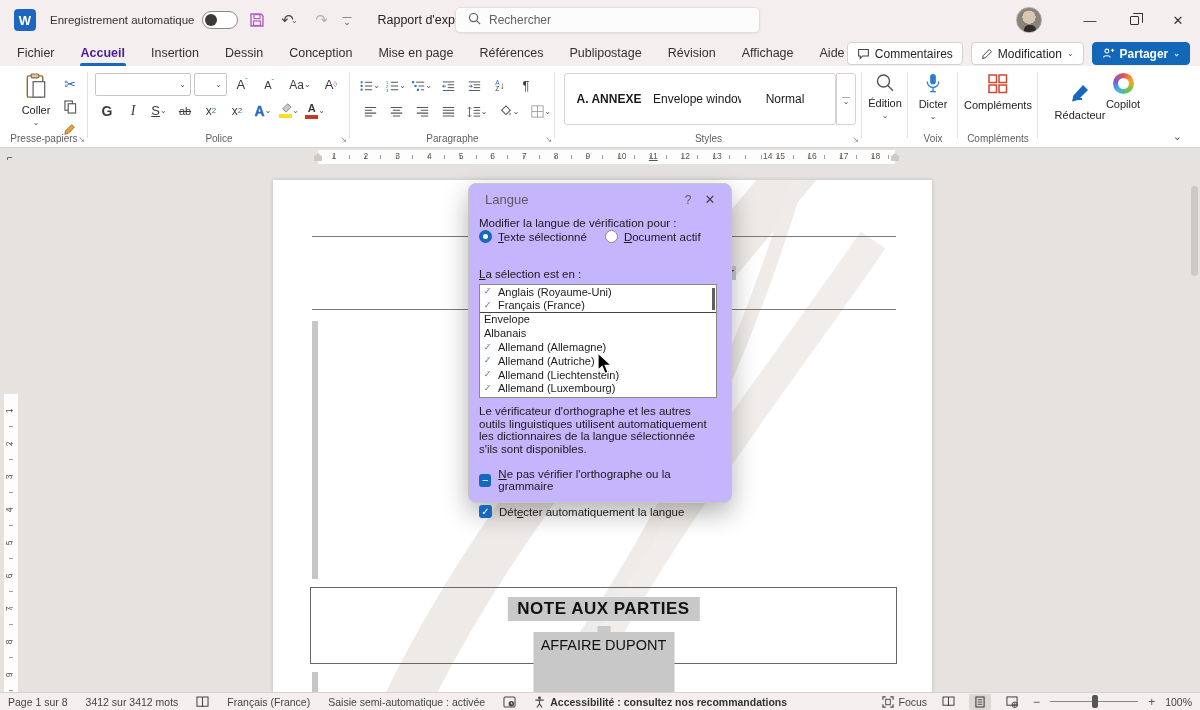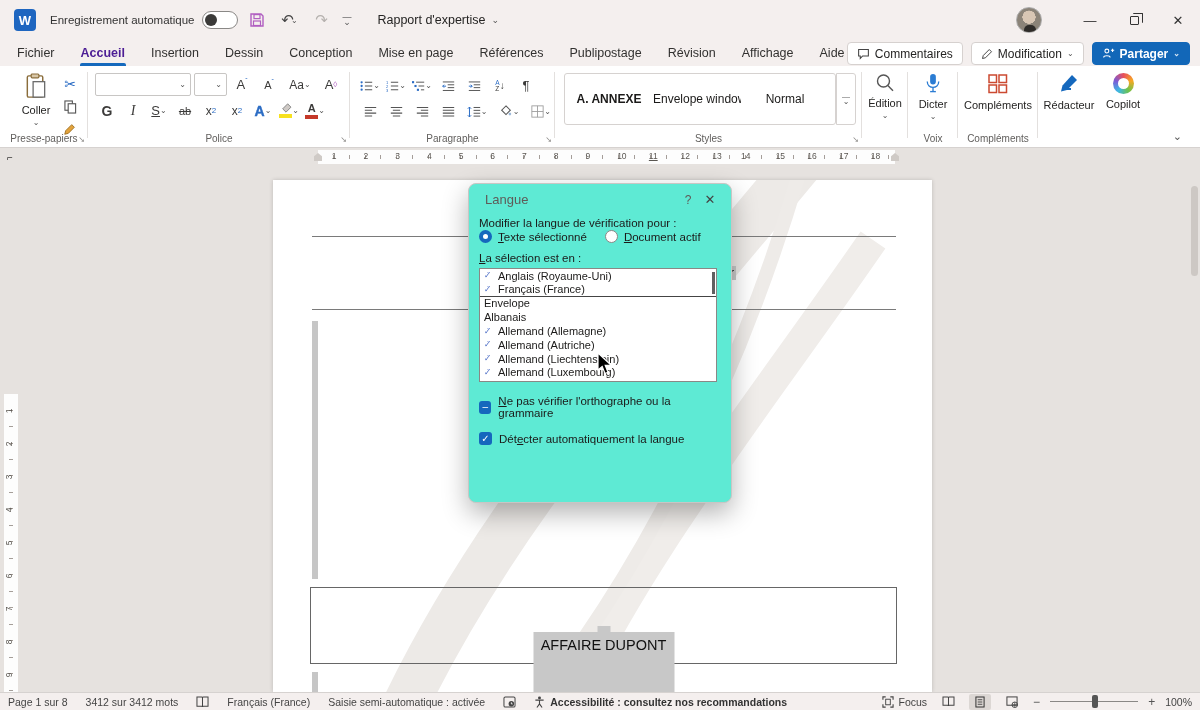--- a/index.html
+++ b/index.html
@@ -86,28 +86,28 @@
   .selbar { position:absolute; left:39px; width:6px; background:#c6c6c6; }
   .selfrag { position:absolute; background:#c8c8c8; font-size:12px; color:#222; padding:0 2px; }
   .note-box { position:absolute; left:37px; top:407px; width:587px; height:77px; border:1px solid #666; }
   .note-title { position:absolute; left:50%; transform:translateX(-50%); top:9px; background:#c8c8c8; font-weight:bold; font-size:17px; letter-spacing:.5px; color:#111; padding:2px 10px; white-space:nowrap; }
   .note-conn { position:absolute; left:50%; transform:translateX(-50%); top:38px; width:13px; height:10px; background:#c8c8c8; }
   .note-sub-block { position:absolute; left:50%; transform:translateX(-50%); top:44px; width:141px; height:66px; background:#c8c8c8; text-align:center; z-index:2; }
   .note-sub-block .txt { font-size:14.5px; color:#111; margin-top:5px; white-space:nowrap; }
   .doc-scrollbar { position:absolute; right:2px; top:20px; width:7px; height:90px; border-radius:4px; background:#cdc8c4; }
 
   
-  .dialog { position:absolute; left:468px; top:183px; width:264px; height:320px; background:#5eead4; border:1px solid #c8c6c4; border-radius:8px; box-shadow:0 10px 26px rgba(0,0,0,.3); z-index:10; font-size:11.5px; color:#1b1a19; }
+  .dialog { position:absolute; left:468px; top:183px; width:264px; height:320px; background:#c4b5fd; border:1px solid #c8c6c4; border-radius:8px; box-shadow:0 10px 26px rgba(0,0,0,.3); z-index:10; font-size:11.5px; color:#1b1a19; }
   .dlg-head { display:flex; align-items:center; padding:8px 10px 0 16px; }
   .dlg-title { font-size:13px; color:#5f5b58; flex:1; }
   .dlg-help { color:#5f5b58; font-size:12px; width:22px; text-align:center; }
   .dlg-close { color:#444; font-size:13px; width:22px; text-align:center; }
   .dlg-body { padding:10px 14px 0 10px; }
   .dlg-prompt { margin-bottom:1px; }
-  .radio-row { display:flex; align-items:center; gap:6px; margin-bottom:9px; }
+  .radio-row { display:flex; align-items:center; gap:6px; margin-bottom:25px; }
   .radio { width:13px; height:13px; border-radius:50%; background:#fff; border:1px solid #8a8886; }
   .radio.on { border:4px solid #1568bd; }
   .radio-label { margin-right:12px; }
   .u { text-decoration:underline; }
   .list-label { margin-bottom:4px; }
   .listbox { position:relative; width:238px; height:114px; background:#fff; border:1px solid #8a8886; overflow:hidden; }
   .lrow { height:13.8px; display:flex; align-items:center; font-size:11px; color:#1b1a19; padding-left:4px; }
   .lrow .abc { width:12px; font-size:8px; color:#3b5fc0; margin-right:2px; }
   .lrow.noicon { padding-left:4px; }
   .lsep { border-bottom:1px solid #444; }
@@ -158,20 +158,27 @@
       <span style="font-size:15px;">↷</span>
     </div>
   <div class="qat-more">
       <span>—</span>
       <span>⌄</span>
     </div>
   <div class="doc-title">
       <span>Rapport d'expertise</span>
       <span class="chev">⌄</span>
     </div>
+  <div class="search-box">
+    <span class="mag"><svg width="13" height="13" viewBox="0 0 14 14">
+          <circle cx="6" cy="6" r="4.4" fill="none" stroke="#616161" stroke-width="1.3"></circle>
+          <line x1="9.3" y1="9.3" x2="13" y2="13" stroke="#616161" stroke-width="1.3"></line>
+        </svg></span>
+    <span class="ph">Rechercher</span>
+  </div>
   <div class="tb-right">
     <div class="avatar"></div>
     <div class="winbtn">—</div>
     <div class="winbtn">
         <span class="restore"></span>
       </div>
     <div class="winbtn">✕</div>
   </div>
 </div>
 
@@ -457,21 +464,21 @@
           <rect x="2" y="12" width="7.5" height="7.5" fill="none" stroke="#cc4a31" stroke-width="1.5"></rect>
           <rect x="12" y="12" width="7.5" height="7.5" fill="none" stroke="#cc4a31" stroke-width="1.5"></rect>
         </svg>
       <span class="blabel">Compléments</span>
     </div>
     <span class="glabel"><span>Compléments</span></span>
     <div class="rsep" style="left:79px;"></div>
   </div>
 
   <div class="rgroup" style="left:1038px; width:110px;">
-    <div class="bigbtn" style="position:absolute; left:0; width:62px;">
+    <div class="bigbtn" style="position:absolute; left:11px; width:62px;justify-content:center;">
       <svg width="22" height="22" viewBox="0 0 22 22">
           <path d="M14 2 l5 5 -10 10 -6 1.5 1.5-6 z" fill="#1568bd"></path>
           <path d="M5 16 h8" stroke="#1568bd" stroke-width="2"></path>
         </svg>
       <span class="blabel">Rédacteur</span>
     </div>
     <div class="bigbtn" style="position:absolute; left:60px; width:50px;">
       <span style="width:21px; height:21px; border-radius:50%; background:conic-gradient(#e8505b,#f7a823,#6fc24a,#3db7e4,#7b5bd6,#e8505b); position:relative; display:block;">
           <span style="position:absolute; left:5px; top:5px; width:11px; height:11px; border-radius:50%; background:#fff;"></span>
         </span>
@@ -491,21 +498,21 @@
         <span class="rnum" style="left: 108.95px;">4</span>
         <span class="rnum" style="left: 140.65px;">5</span>
         <span class="rnum" style="left: 172.35px;">6</span>
         <span class="rnum" style="left: 204.05px;">7</span>
         <span class="rnum" style="left: 235.75px;">8</span>
         <span class="rnum" style="left: 267.45px;">9</span>
         <span class="rnum" style="left: 299.15px;">10</span>
         <span class="rnum" style="left: 330.85px; text-decoration: underline;">11</span>
         <span class="rnum" style="left: 362.55px;">12</span>
         <span class="rnum" style="left: 394.25px;">13</span>
-        <span class="rnum" style="left: 423px;">14</span>
+        <span class="rnum" style="left: 445px;">14</span>
         <span class="rnum" style="left: 457.65px;">15</span>
         <span class="rnum" style="left: 489.35px;">16</span>
         <span class="rnum" style="left: 521.05px;">17</span>
         <span class="rnum" style="left: 552.75px;">18</span>
       </div>
     <span class="indent-marker" style="left:41px; clip-path:polygon(0 40%,50% 0,100% 40%,100% 100%,0 100%);"></span>
     <span class="indent-marker" style="left:618px; clip-path:polygon(0 40%,50% 0,100% 40%,100% 100%,0 100%);"></span>
   </div>
 </div>
 <div class="tab-selector">⌐</div>
@@ -532,20 +539,21 @@
       <path d="M540 60 C430 220 300 380 230 540" fill="none" stroke="#f0edea" stroke-width="30"></path>
       <path d="M470 -20 C430 120 360 300 250 460" fill="none" stroke="#eeebe8" stroke-width="14"></path>
     </svg>
 
     <div class="hline" style="top:56px;"></div>
     <div class="hline" style="top:129px;"></div>
     <span class="selfrag" style="left:455px; top:86px;">r</span>
     <div class="selbar" style="top:141px; height:258px;"></div>
 
     <div class="note-box">
+      <span class="note-title">NOTE AUX PARTIES</span>
       <span class="note-conn"></span>
       <div class="note-sub-block">
         <div class="txt">AFFAIRE DUPONT</div>
       </div>
     </div>
     <div class="selbar" style="top:492px; height:20px;"></div>
   </div>
 
   <div class="doc-scrollbar"></div>
 </div>
@@ -593,20 +601,21 @@
           <span class="abc">✓̈</span>
           <span>Allemand (Liechtenstein)</span>
         </div>
       <div class="lrow">
           <span class="abc">✓̈</span>
           <span>Allemand (Luxembourg)</span>
         </div>
       <div class="lscroll"></div>
     </div>
 
+    <div class="dlg-desc">Le vérificateur d'orthographe et les autres outils linguistiques utilisent automatiquement les dictionnaires de la langue sélectionnée s'ils sont disponibles.</div>
 
     <div class="cb-row">
       <span class="cb">–</span>
       <span><span class="u">N</span><span>e pas vérifier l'orthographe ou la grammaire</span></span>
     </div>
     <div class="cb-row">
       <span class="cb">✓</span>
       <span><span>Dét</span><span class="u">e</span><span>cter automatiquement la langue</span></span>
     </div>
   </div>

